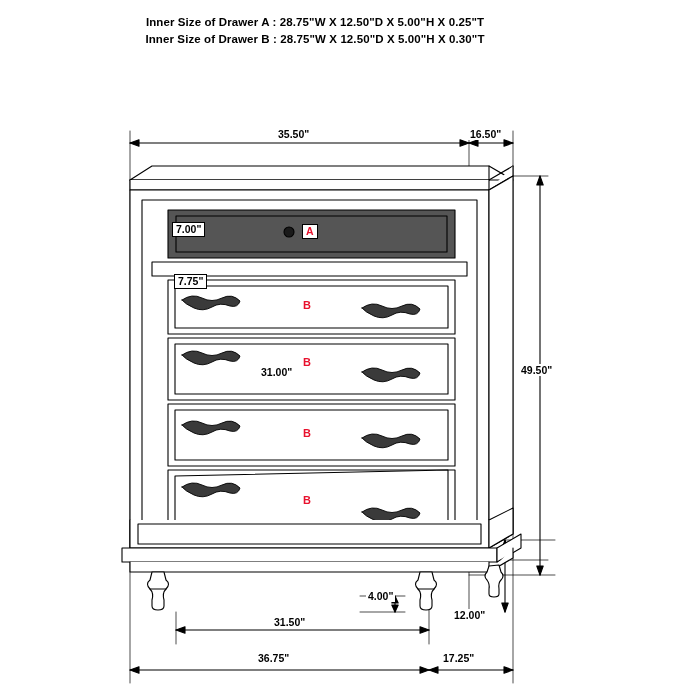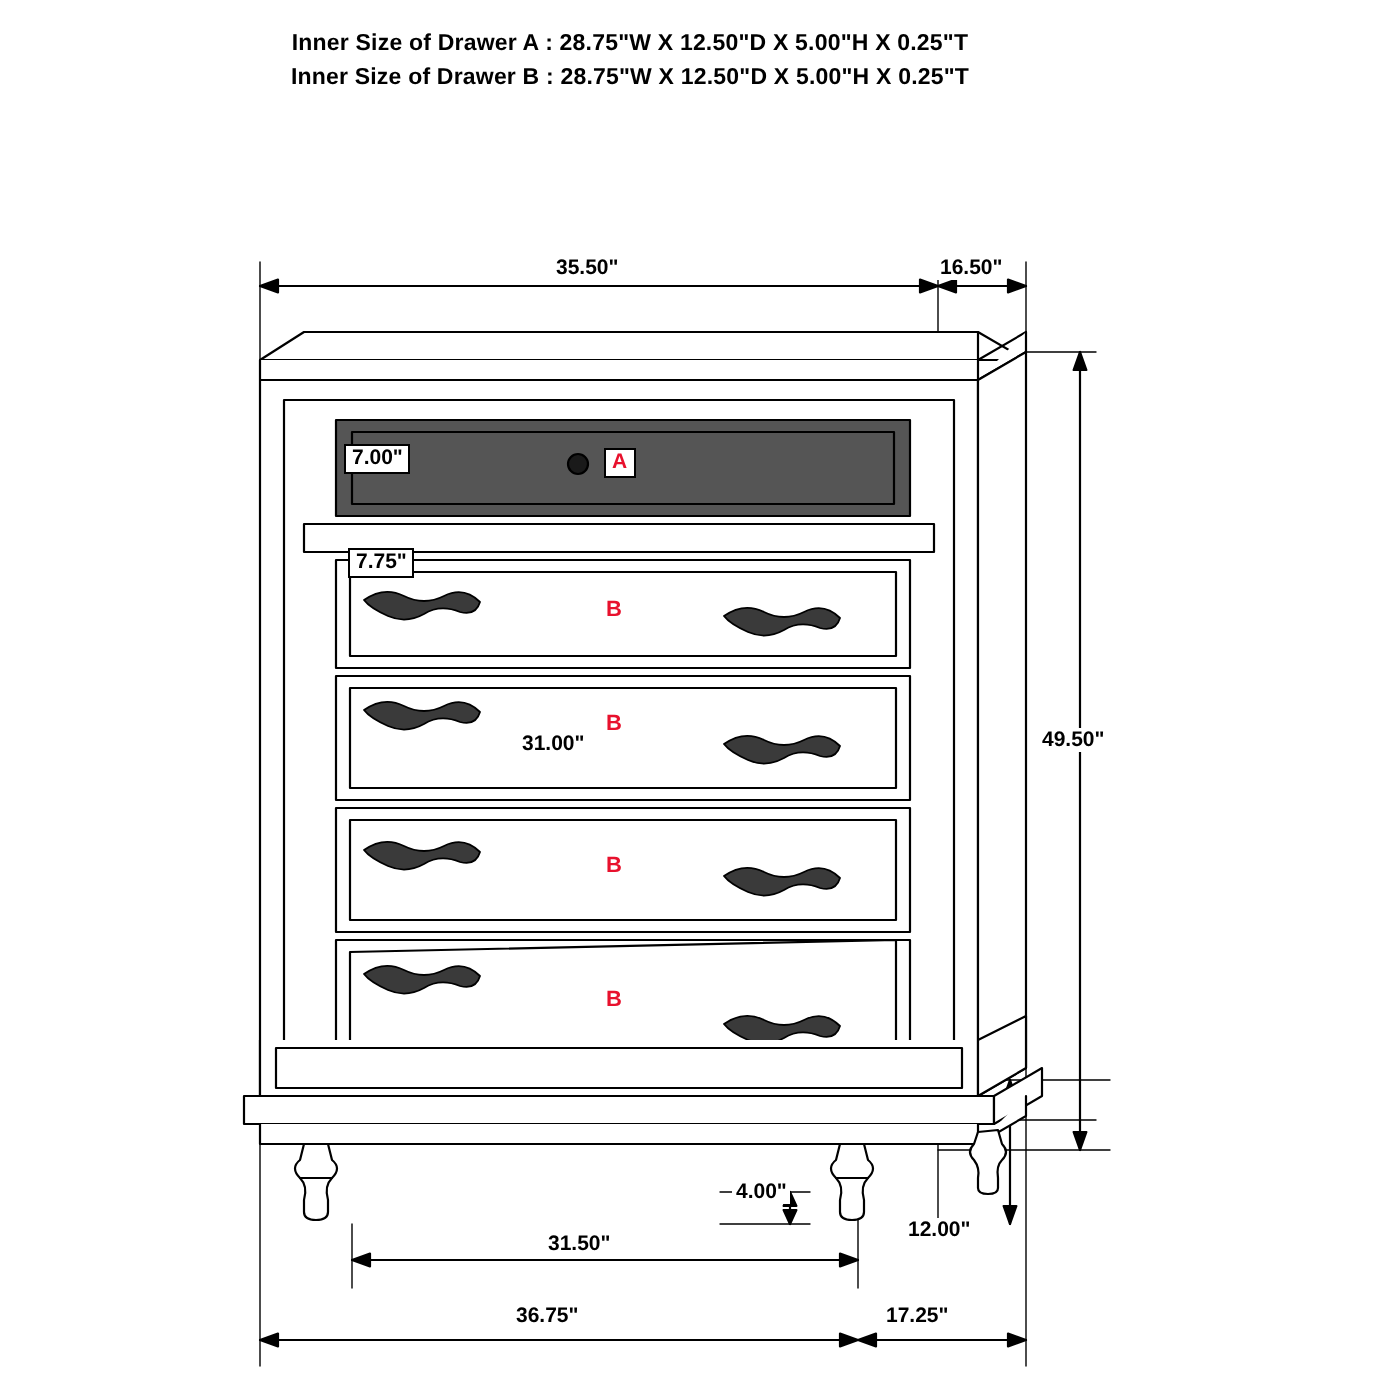--- a/index.html
+++ b/index.html
@@ -67,21 +67,21 @@
     line-height: 13px;
   }
 </style>
 </head>
 <body>
 
 <div id="stage">
 
   <div class="header-block">
     <div class="header-line">Inner Size of Drawer A : 28.75"W X 12.50"D X 5.00"H X  0.25"T</div>
-    <div class="header-line">Inner Size of Drawer B : 28.75"W X 12.50"D X 5.00"H X  0.25"T</div>
+    <div class="header-line">Inner Size of Drawer B : 28.75"W X 12.50"D X 5.00"H X  0.30"T</div>
   </div>
 
   <svg class="diagram" width="700" height="700" viewBox="0 0 700 700">
     <g stroke="#000" fill="none" stroke-width="1.1" stroke-linejoin="round" stroke-linecap="round">
 
       <g stroke-width="0.7">
         <line x1="130" y1="131" x2="130" y2="683"></line>
         <line x1="469" y1="131" x2="469" y2="612"></line>
         <line x1="513" y1="131" x2="513" y2="683"></line>
         <line x1="176" y1="612" x2="176" y2="644"></line>

